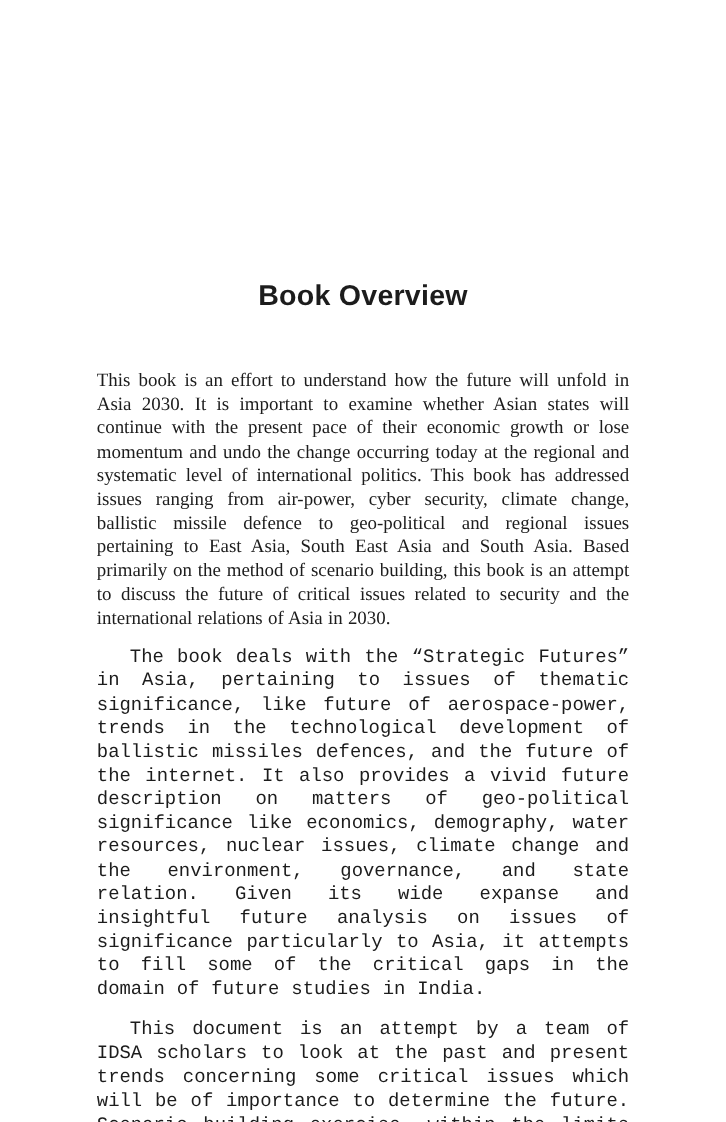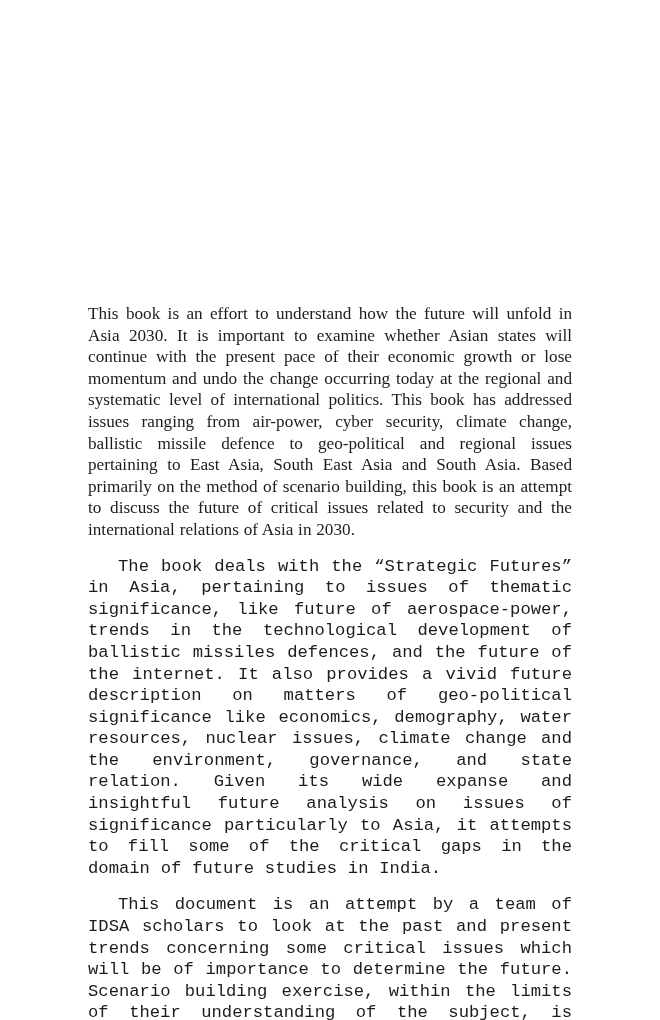--- a/index.html
+++ b/index.html
@@ -42,18 +42,19 @@
   }
   .content p.indent {
     text-indent: 30px;
     font-family: Liberation Mono, monospace;
   }
 </style>
 </head>
 <body>
 
 <div class="page">
+  <h1 class="title">Book Overview</h1>
   <div class="content">
     <p>This book is an effort to understand how the future will unfold in Asia 2030. It is important to examine whether Asian states will continue with the present pace of their economic growth or lose momentum and undo the change occurring today at the regional and systematic level of international politics. This book has addressed issues ranging from air-power, cyber security, climate change, ballistic missile defence to geo-political and regional issues pertaining to East Asia, South East Asia and South Asia. Based primarily on the method of scenario building, this book is an attempt to discuss the future of critical issues related to security and the international relations of Asia in 2030.</p>
     <p class="indent">The book deals with the “Strategic Futures” in Asia, pertaining to issues of thematic significance, like future of aerospace-power, trends in the technological development of ballistic missiles defences, and the future of the internet. It also provides a vivid future description on matters of geo-political significance like economics, demography, water resources, nuclear issues, climate change and the environment, governance, and state relation. Given its wide expanse and insightful future analysis on issues of significance particularly to Asia, it attempts to fill some of the critical gaps in the domain of future studies in India.</p>
     <p class="indent">This document is an attempt by a team of IDSA scholars to look at the past and present trends concerning some critical issues which will be of importance to determine the future. Scenario building exercise, within the limits of their understanding of the subject, is attempted to forecast the likely outcomes.</p>
   </div>
 </div>
 
 </body></html>

